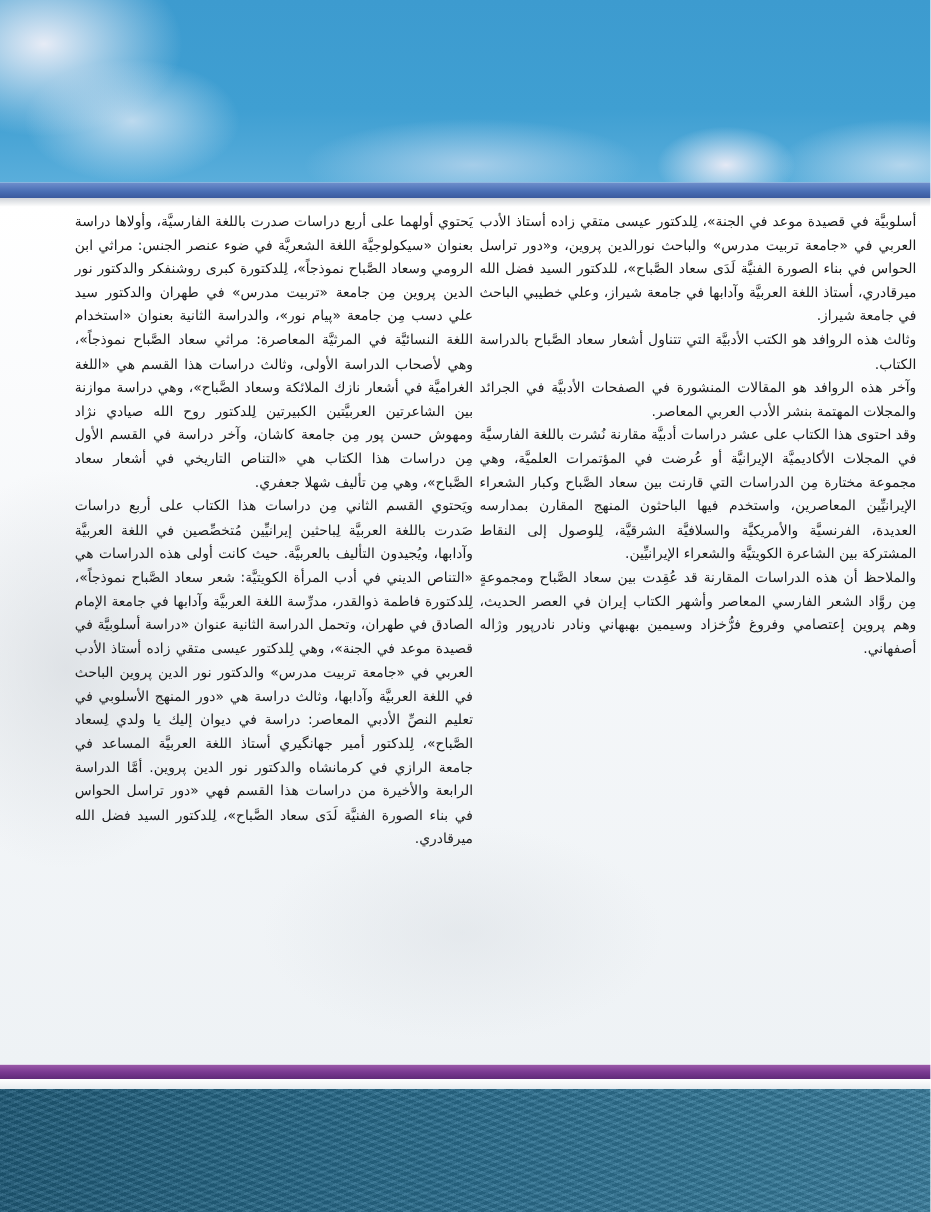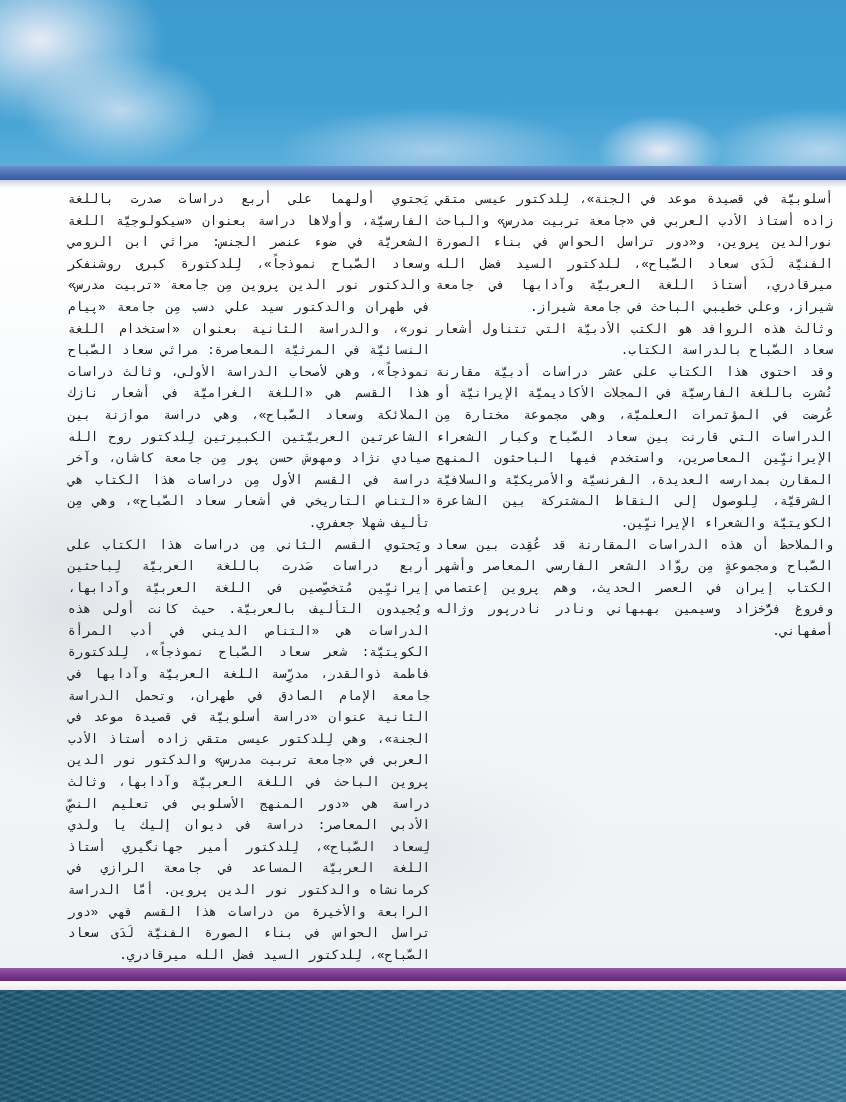--- a/index.html
+++ b/index.html
@@ -28,21 +28,21 @@
   }
   .content {
     position: absolute; left: 0; top: 188px; width: 846px; height: 780px;
     background:
       radial-gradient(ellipse 200px 260px at 60px 420px, rgba(205,210,215,0.55), rgba(205,210,215,0) 70%),
       radial-gradient(ellipse 260px 140px at 420px 660px, rgba(215,220,225,0.45), rgba(215,220,225,0) 70%),
       linear-gradient(180deg, #ffffff 0%, #f6f8fa 40%, #eef2f5 100%);
   }
   .col {
     position: absolute; top: 2px; direction: rtl; text-align: justify;
-    font-size: 12.6px; line-height: 21.6px; color: #1a1a1a; font-family: Liberation Mono, monospace;
+    font-size: 12.6px; line-height: 21.6px; color: #1a1a1a;
   }
   .col p { margin: 0; }
   .col-right { left: 436px; width: 397px; }
   .col-left  { left: 68px;  width: 362px; }
   .bottom-band {
     position: absolute; left: 0; top: 968px; width: 846px; height: 13px;
     background: linear-gradient(180deg, #9a5aa8 0%, #7a3a92 50%, #5f2a78 100%);
   }
   .bottom-white {
     position: absolute; left: 0; top: 981px; width: 846px; height: 9px;
@@ -60,20 +60,21 @@
 <body>
 
 <div class="sky"></div>
 <div class="top-band"></div>
 <div class="top-shadow"></div>
 
 <div class="content">
   <div class="col col-right">
     <p>أسلوبيَّة في قصيدة موعد في الجنة»، لِلدكتور عيسى متقي زاده أستاذ الأدب العربي في «جامعة تربيت مدرس» والباحث نورالدين پروين، و«دور تراسل الحواس في بناء الصورة الفنيَّة لَدَى سعاد الصَّباح»، للدكتور السيد فضل الله ميرقادري، أستاذ اللغة العربيَّة وآدابها في جامعة شيراز، وعلي خطيبي الباحث في جامعة شيراز.</p>
     <p>وثالث هذه الروافد هو الكتب الأدبيَّة التي تتناول أشعار سعاد الصَّباح بالدراسة الكتاب.</p>
+    <p>وآخر هذه الروافد هو المقالات المنشورة في الصفحات الأدبيَّة في الجرائد والمجلات المهتمة بنشر الأدب العربي المعاصر.</p>
     <p>وقد احتوى هذا الكتاب على عشر دراسات أدبيَّة مقارنة نُشرت باللغة الفارسيَّة في المجلات الأكاديميَّة الإيرانيَّة أو عُرضت في المؤتمرات العلميَّة، وهي مجموعة مختارة مِن الدراسات التي قارنت بين سعاد الصَّباح وكبار الشعراء الإيرانيِّين المعاصرين، واستخدم فيها الباحثون المنهج المقارن بمدارسه العديدة، الفرنسيَّة والأمريكيَّة والسلافيَّة الشرقيَّة، لِلوصول إلى النقاط المشتركة بين الشاعرة الكويتيَّة والشعراء الإيرانيِّين.</p>
     <p>والملاحظ أن هذه الدراسات المقارنة قد عُقِدت بين سعاد الصَّباح ومجموعةٍ مِن روَّاد الشعر الفارسي المعاصر وأشهر الكتاب إيران في العصر الحديث، وهم پروين إعتصامي وفروغ فرُّخزاد وسيمين بهبهاني ونادر نادرپور وژاله أصفهاني.</p>
   </div>
   <div class="col col-left">
     <p>يَحتوي أولهما على أربع دراسات صدرت باللغة الفارسيَّة، وأولاها دراسة بعنوان «سيكولوجيَّة اللغة الشعريَّة في ضوء عنصر الجنس: مراثي ابن الرومي وسعاد الصَّباح نموذجاً»، لِلدكتورة كبرى روشنفكر والدكتور نور الدين پروين مِن جامعة «تربيت مدرس» في طهران والدكتور سيد علي دسب مِن جامعة «پيام نور»، والدراسة الثانية بعنوان «استخدام اللغة النسائيَّة في المرثيَّة المعاصرة: مراثي سعاد الصَّباح نموذجاً»، وهي لأصحاب الدراسة الأولى، وثالث دراسات هذا القسم هي «اللغة الغراميَّة في أشعار نازك الملائكة وسعاد الصَّباح»، وهي دراسة موازنة بين الشاعرتين العربيَّتين الكبيرتين لِلدكتور روح الله صيادي نژاد ومهوش حسن پور مِن جامعة كاشان، وآخر دراسة في القسم الأول مِن دراسات هذا الكتاب هي «التناص التاريخي في أشعار سعاد الصَّباح»، وهي مِن تأليف شهلا جعفري.</p>
     <p>ويَحتوي القسم الثاني مِن دراسات هذا الكتاب على أربع دراسات صَدرت باللغة العربيَّة لِباحثين إيرانيِّين مُتخصِّصين في اللغة العربيَّة وآدابها، ويُجيدون التأليف بالعربيَّة. حيث كانت أولى هذه الدراسات هي «التناص الديني في أدب المرأة الكويتيَّة: شعر سعاد الصَّباح نموذجاً»، لِلدكتورة فاطمة ذوالقدر، مدرِّسة اللغة العربيَّة وآدابها في جامعة الإمام الصادق في طهران، وتحمل الدراسة الثانية عنوان «دراسة أسلوبيَّة في قصيدة موعد في الجنة»، وهي لِلدكتور عيسى متقي زاده أستاذ الأدب العربي في «جامعة تربيت مدرس» والدكتور نور الدين پروين الباحث في اللغة العربيَّة وآدابها، وثالث دراسة هي «دور المنهج الأسلوبي في تعليم النصِّ الأدبي المعاصر: دراسة في ديوان إليك يا ولدي لِسعاد الصَّباح»، لِلدكتور أمير جهانگيري أستاذ اللغة العربيَّة المساعد في جامعة الرازي في كرمانشاه والدكتور نور الدين پروين. أمَّا الدراسة الرابعة والأخيرة من دراسات هذا القسم فهي «دور تراسل الحواس في بناء الصورة الفنيَّة لَدَى سعاد الصَّباح»، لِلدكتور السيد فضل الله ميرقادري.</p>
   </div>
 </div>
 
 <div class="bottom-band"></div>

